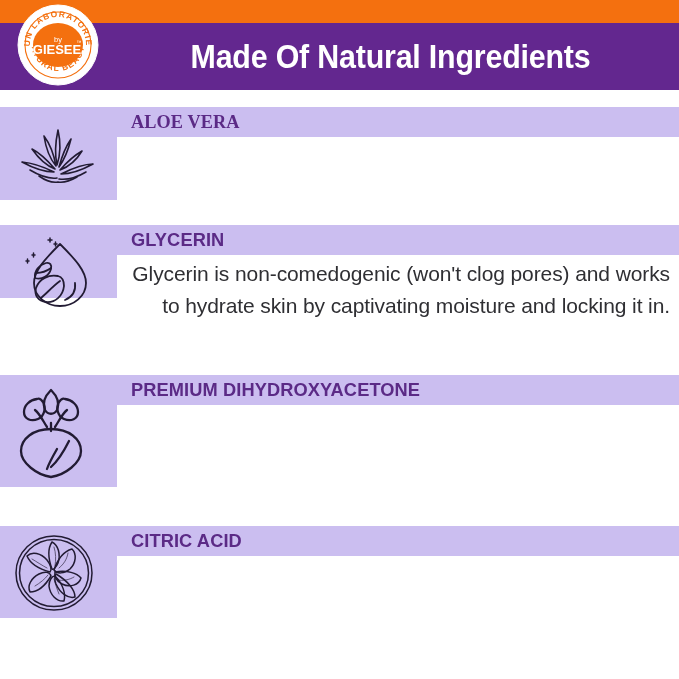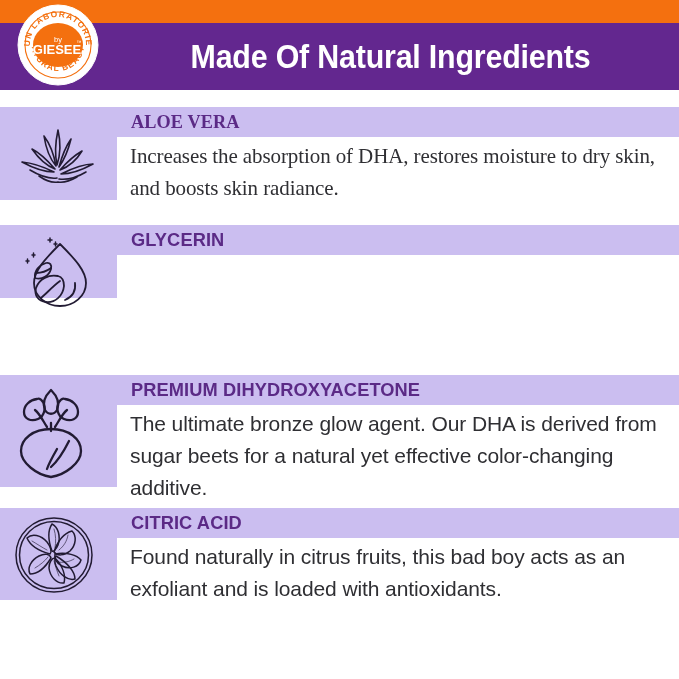--- a/index.html
+++ b/index.html
@@ -110,21 +110,21 @@
     letter-spacing: -0.1px;
   }
 
   
   #sec-1 { top: 107px; height: 110px; font-family: Liberation Serif, serif; }
   #sec-1 .icon-block { height: 93px; }
   #sec-2 { top: 225px; height: 143px; text-align: right; }
   #sec-2 .icon-block { height: 73px; }
   #sec-3 { top: 375px; height: 143px; padding-left: 46px; }
   #sec-3 .icon-block { height: 112px; }
-  #sec-4 { top: 508px; height: 143px; }
+  #sec-4 { top: 526px; height: 143px; }
   #sec-4 .icon-block { height: 92px; }
 </style>
 </head>
 <body>
 
 <div class="page">
 
   <div class="orange-band"></div>
   <div class="header-bar"></div>
   <div class="header-title">Made Of Natural Ingredients</div>
@@ -163,21 +163,20 @@
           <path d="M14 49 C25 55 36 59 46 59 C36 54 25 50 14 49 Z"></path>
           <path d="M85 51 C74 57 64 61 53 61 C63 56 75 51 85 51 Z"></path>
           <path d="M22 57 C32 63 41 66 49 65"></path>
           <path d="M78 59 C68 65 59 67 51 66"></path>
           <path d="M31 63 C38 68 44 70 50 69 C56 70 62 68 69 64"></path>
         </svg>
       </div>
     </div>
     <div class="title-bar"></div>
     <div class="title-text">ALOE VERA</div>
-    <div class="body-text">Increases the absorption of DHA, restores moisture to dry skin, and boosts skin radiance.</div>
   </div>
 
   <div class="section" id="sec-2">
     <div class="icon-block">
       <div class="icon-art">
         <svg viewBox="0 0 100 88" fill="none" stroke="#221b33" stroke-width="1.8" stroke-linecap="round" stroke-linejoin="round">
           <path d="M52 13 C67 28 78 40 78 52 C78 65 66 75 52 75 C38 75 26 65 26 52 C26 40 37 28 52 13 Z"></path>
           <path d="M67 52 C68 60 64 66 57 69"></path>
           <path d="M38 32 C31 34 26 40 27 47 C34 49 41 45 43 38 C44 34 42 31 38 32 Z"></path>
           <path d="M28 42 C33 42 39 40 43 37"></path>
@@ -187,41 +186,41 @@
             <path d="M40 9 L44 9 M42 7 L42 11"></path>
             <path d="M46 13 L49 13 M47.5 11 L47.5 15"></path>
             <path d="M24 24 L27 24 M25.5 22 L25.5 26"></path>
             <path d="M18 30 L21 30 M19.5 28 L19.5 32"></path>
           </g>
         </svg>
       </div>
     </div>
     <div class="title-bar"></div>
     <div class="title-text">GLYCERIN</div>
+    <div class="body-text">Glycerin is non-comedogenic (won't clog pores) and works to hydrate skin by captivating moisture and locking it in.</div>
   </div>
 
   <div class="section" id="sec-3">
     <div class="icon-block">
       <div class="icon-art" style="left:13px; top:8px; width:76px; height:98px;">
         <svg viewBox="0 0 76 98" fill="none" stroke="#221b33" stroke-width="2.3" stroke-linecap="round" stroke-linejoin="round">
           <path d="M38 7 C44 13 47 20 44 27 C41 32 35 32 32 27 C29 20 32 13 38 7 Z"></path>
           <path d="M24 16 C17 17 11 22 11 29 C11 36 18 39 25 36 C32 33 33 24 30 19 C28 16 26 15 24 16 Z"></path>
           <path d="M52 16 C59 17 65 22 65 29 C65 36 58 39 51 36 C44 33 43 24 46 19 C48 16 50 15 52 16 Z"></path>
           <path d="M34 44 C30 38 27 31 22 27"></path>
           <path d="M42 44 C46 38 49 31 54 27"></path>
           <path d="M38 40 L38 48"></path>
           <path d="M38 46 C56 46 68 56 68 68 C68 80 52 92 38 94 C24 92 8 80 8 68 C8 56 20 46 38 46 Z"></path>
           <path d="M56 58 C52 66 46 77 38 84"></path>
           <path d="M44 66 C40 73 36 80 34 86"></path>
         </svg>
       </div>
     </div>
     <div class="title-bar"></div>
     <div class="title-text">PREMIUM DIHYDROXYACETONE</div>
-    <div class="body-text">The ultimate bronze glow agent. Our DHA is derived from sugar beets for a natural yet effective color-changing additive.</div>
   </div>
 
   <div class="section" id="sec-4">
     <div class="icon-block">
       <div class="icon-art" style="left:11px; top:6px; width:86px; height:82px;">
         <svg viewBox="0 0 86 82" fill="none" stroke="#221b33" stroke-width="1.5" stroke-linecap="round" stroke-linejoin="round">
           <ellipse cx="43" cy="41" rx="38" ry="37"></ellipse>
           <ellipse cx="43" cy="41" rx="34.5" ry="33.5"></ellipse>
           <g>
             <path d="M43 38 C47 26 54 19 61 17 C66 22 65 31 59 37 C53 42 46 42 43 38 Z"></path>
@@ -238,16 +237,15 @@
             <path d="M48 62 C46 57 44 51 43 47"></path>
             <path d="M24 54 C29 51 34 47 37 43"></path>
             <path d="M21 27 C26 30 32 34 36 36"></path>
             <path d="M43 15 C45 21 45 28 44 34"></path>
           </g>
         </svg>
       </div>
     </div>
     <div class="title-bar"></div>
     <div class="title-text">CITRIC ACID</div>
-    <div class="body-text">Found naturally in citrus fruits, this bad boy acts as an exfoliant and is loaded with antioxidants.</div>
   </div>
 
 </div>
 
 </body></html>

